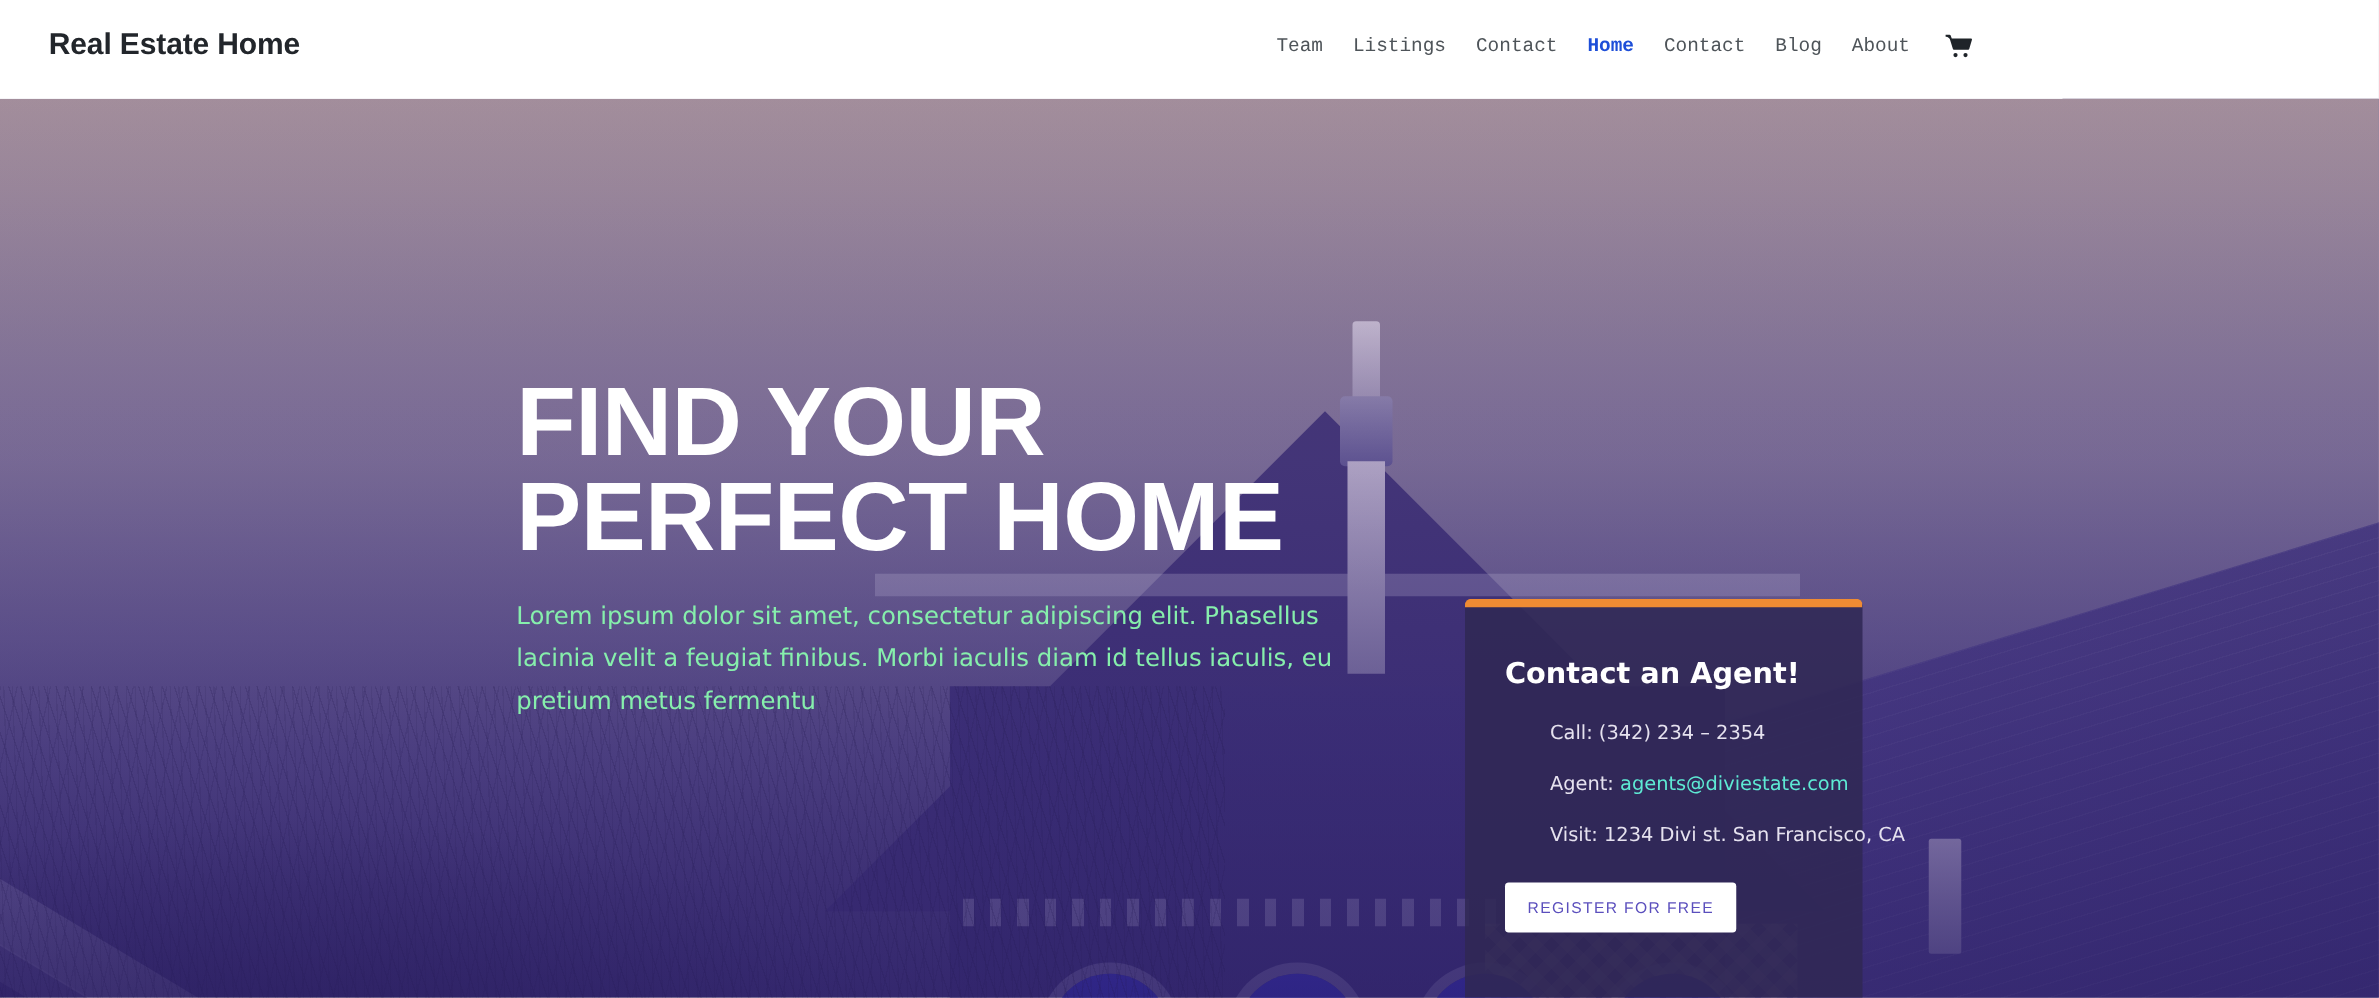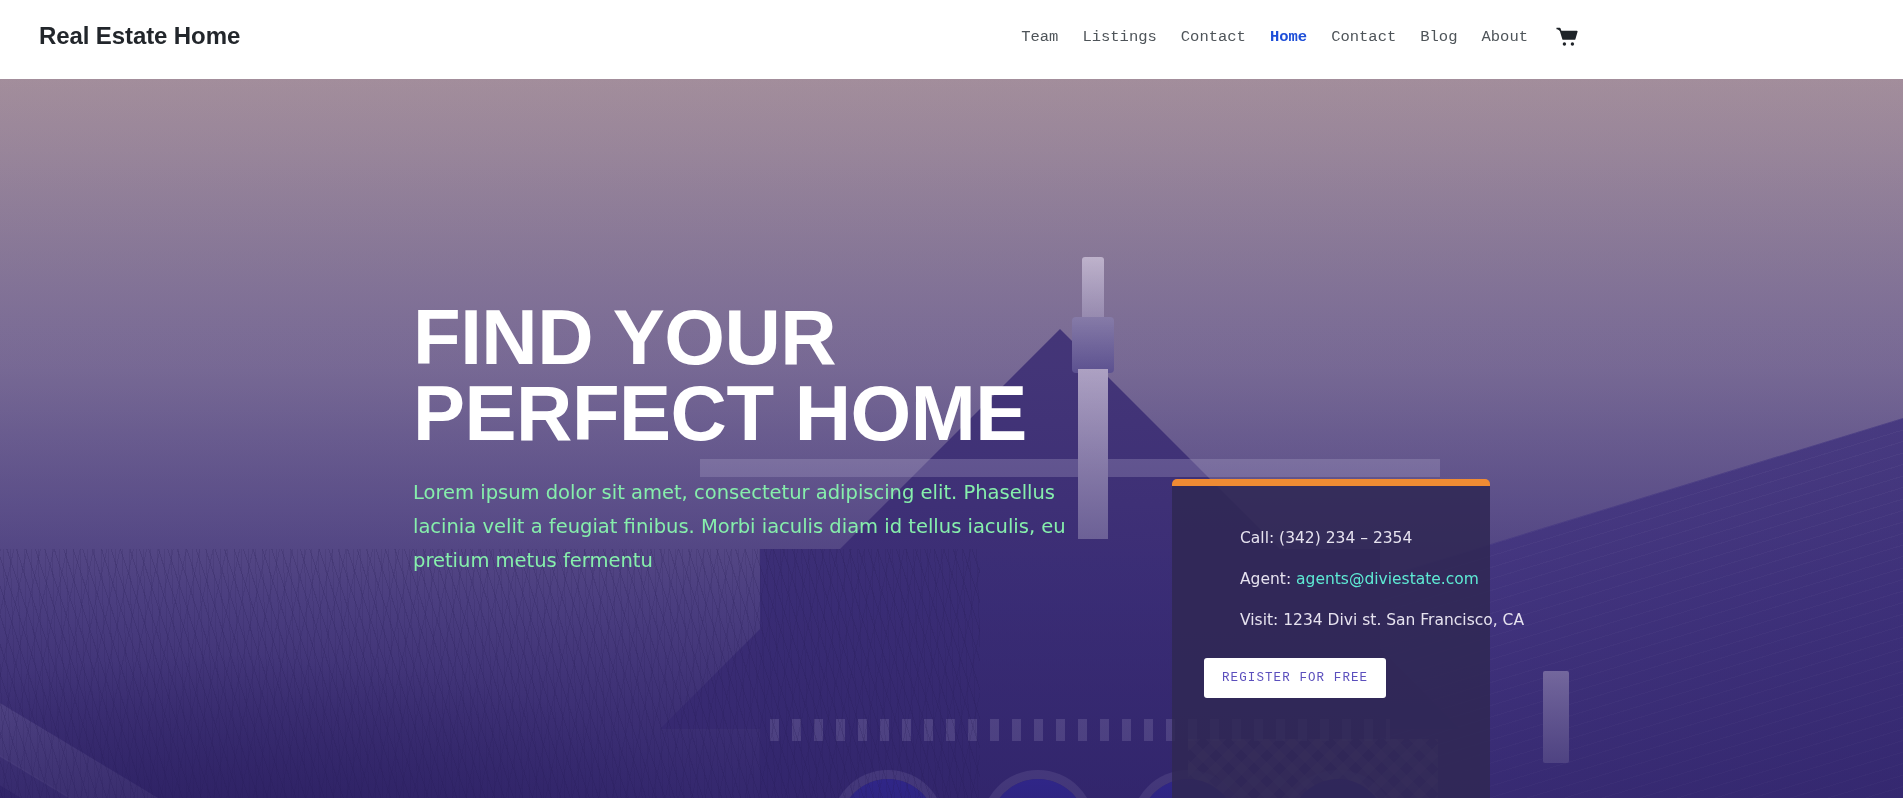--- a/index.html
+++ b/index.html
@@ -237,21 +237,21 @@
     white-space:nowrap;
     margin-left:36px;
   }
   .card-line b{ color:#5eead4; font-weight:normal; }
   .register-btn{
     display:inline-block; margin-top:9px;
     background:#ffffff; color:#5b4fbd;
     font-size:12.5px; font-weight:500;
     letter-spacing:1.1px; text-transform:uppercase;
     padding:13px 18px; border:none; border-radius:3px;
-    cursor:pointer; font-family:Liberation Mono, monospace;
+    cursor:pointer; font-family:Liberation Sans, sans-serif;
   }
 </style>
 </head>
 <body>
 
 <header class="site-header">
   <div class="logo">Real Estate Home</div>
 
   <nav class="main-nav">
     <a class="nav-link" href="#">Team</a>
@@ -302,20 +302,21 @@
 
     <div class="hero-copy">
       <h1 class="hero-title">
         <span class="ln">FIND YOUR</span>
         <span class="ln">PERFECT HOME</span>
       </h1>
       <p class="hero-sub">Lorem ipsum dolor sit amet, consectetur adipiscing elit. Phasellus lacinia velit a feugiat finibus. Morbi iaculis diam id tellus iaculis, eu pretium metus fermentu</p>
     </div>
 
     <aside class="contact-card">
+      <div class="card-title">Contact an Agent!</div>
 
       <div class="card-line">
         <span>Call:</span>
         <span>(342) 234 – 2354</span>
       </div>
 
       <div class="card-line">
         <span>Agent:</span>
         <b>agents@diviestate.com</b>
       </div>

